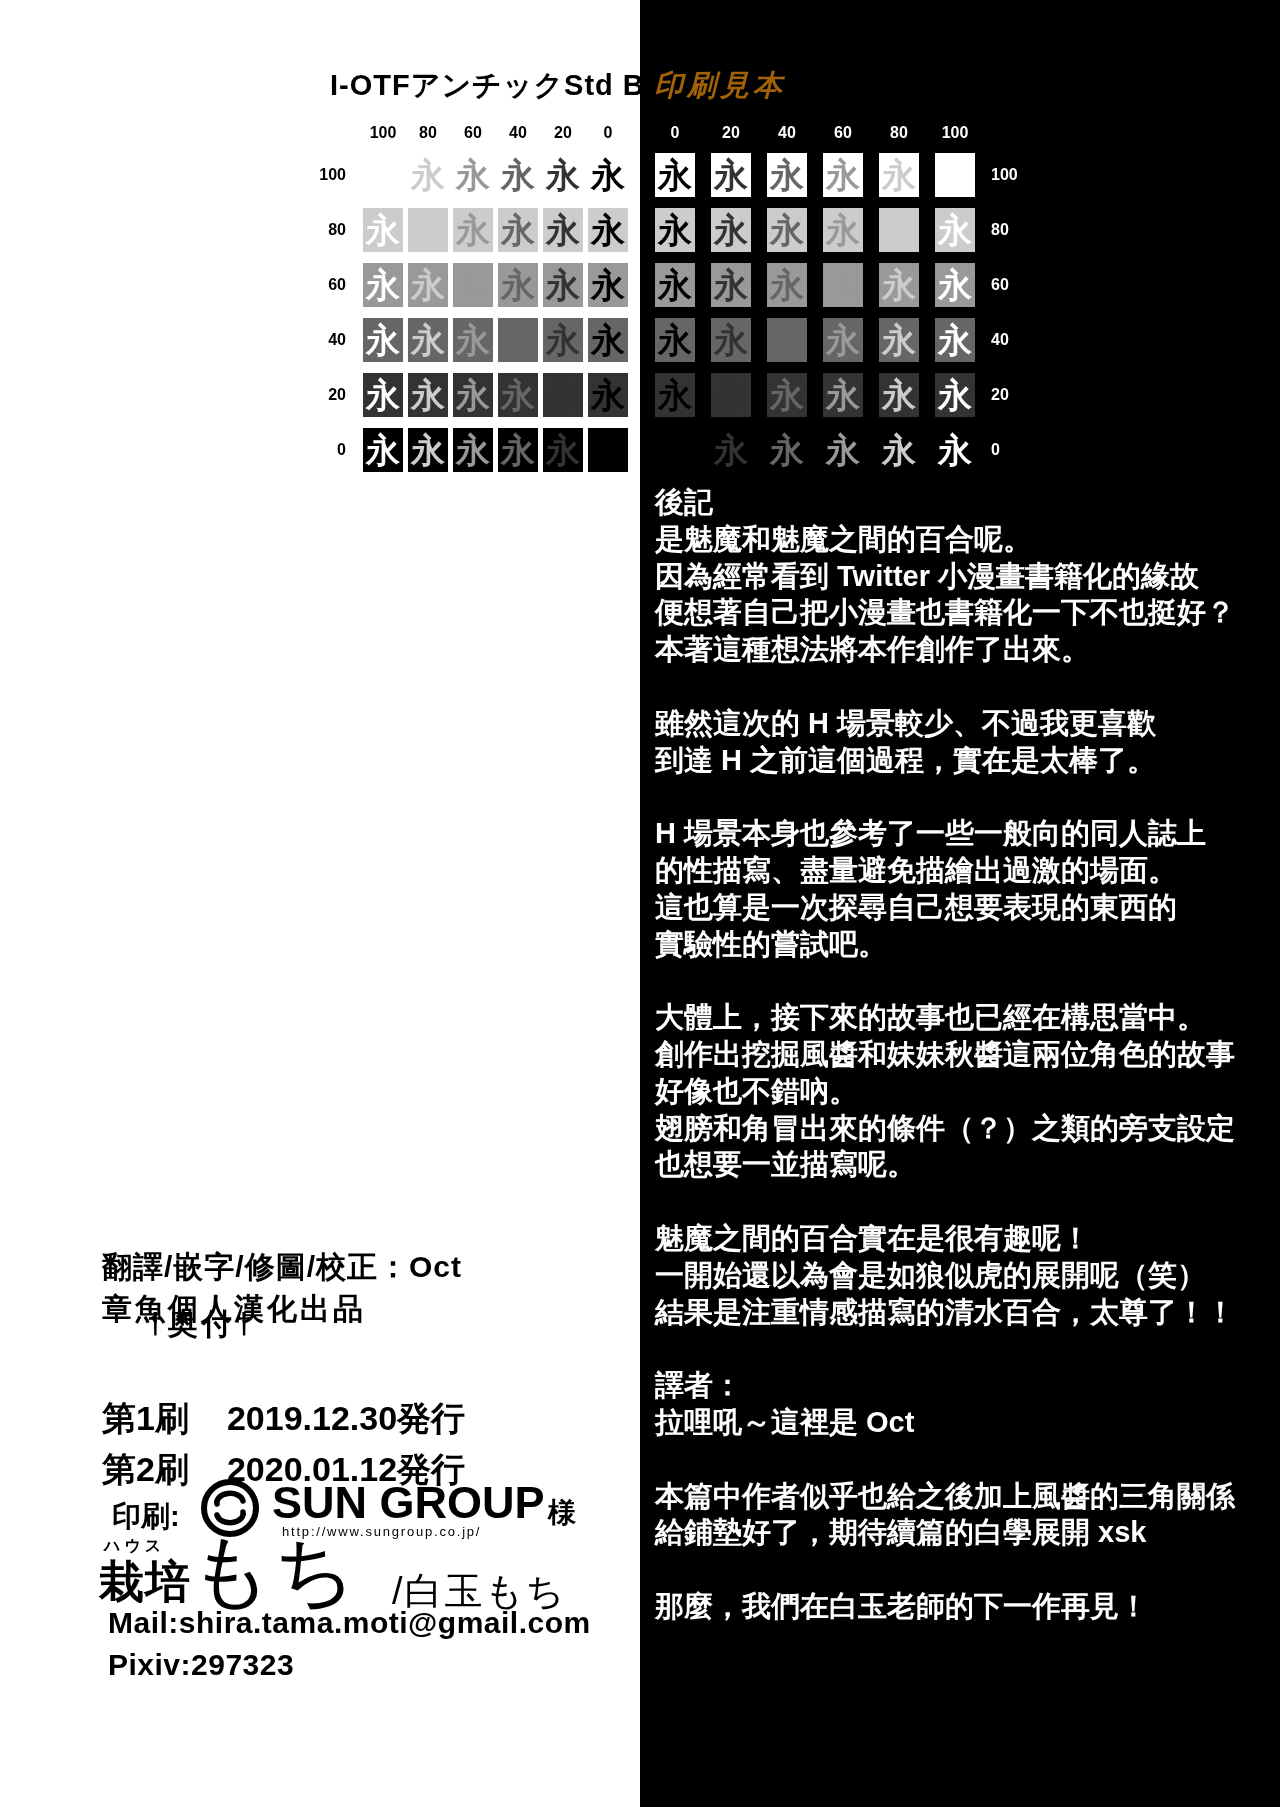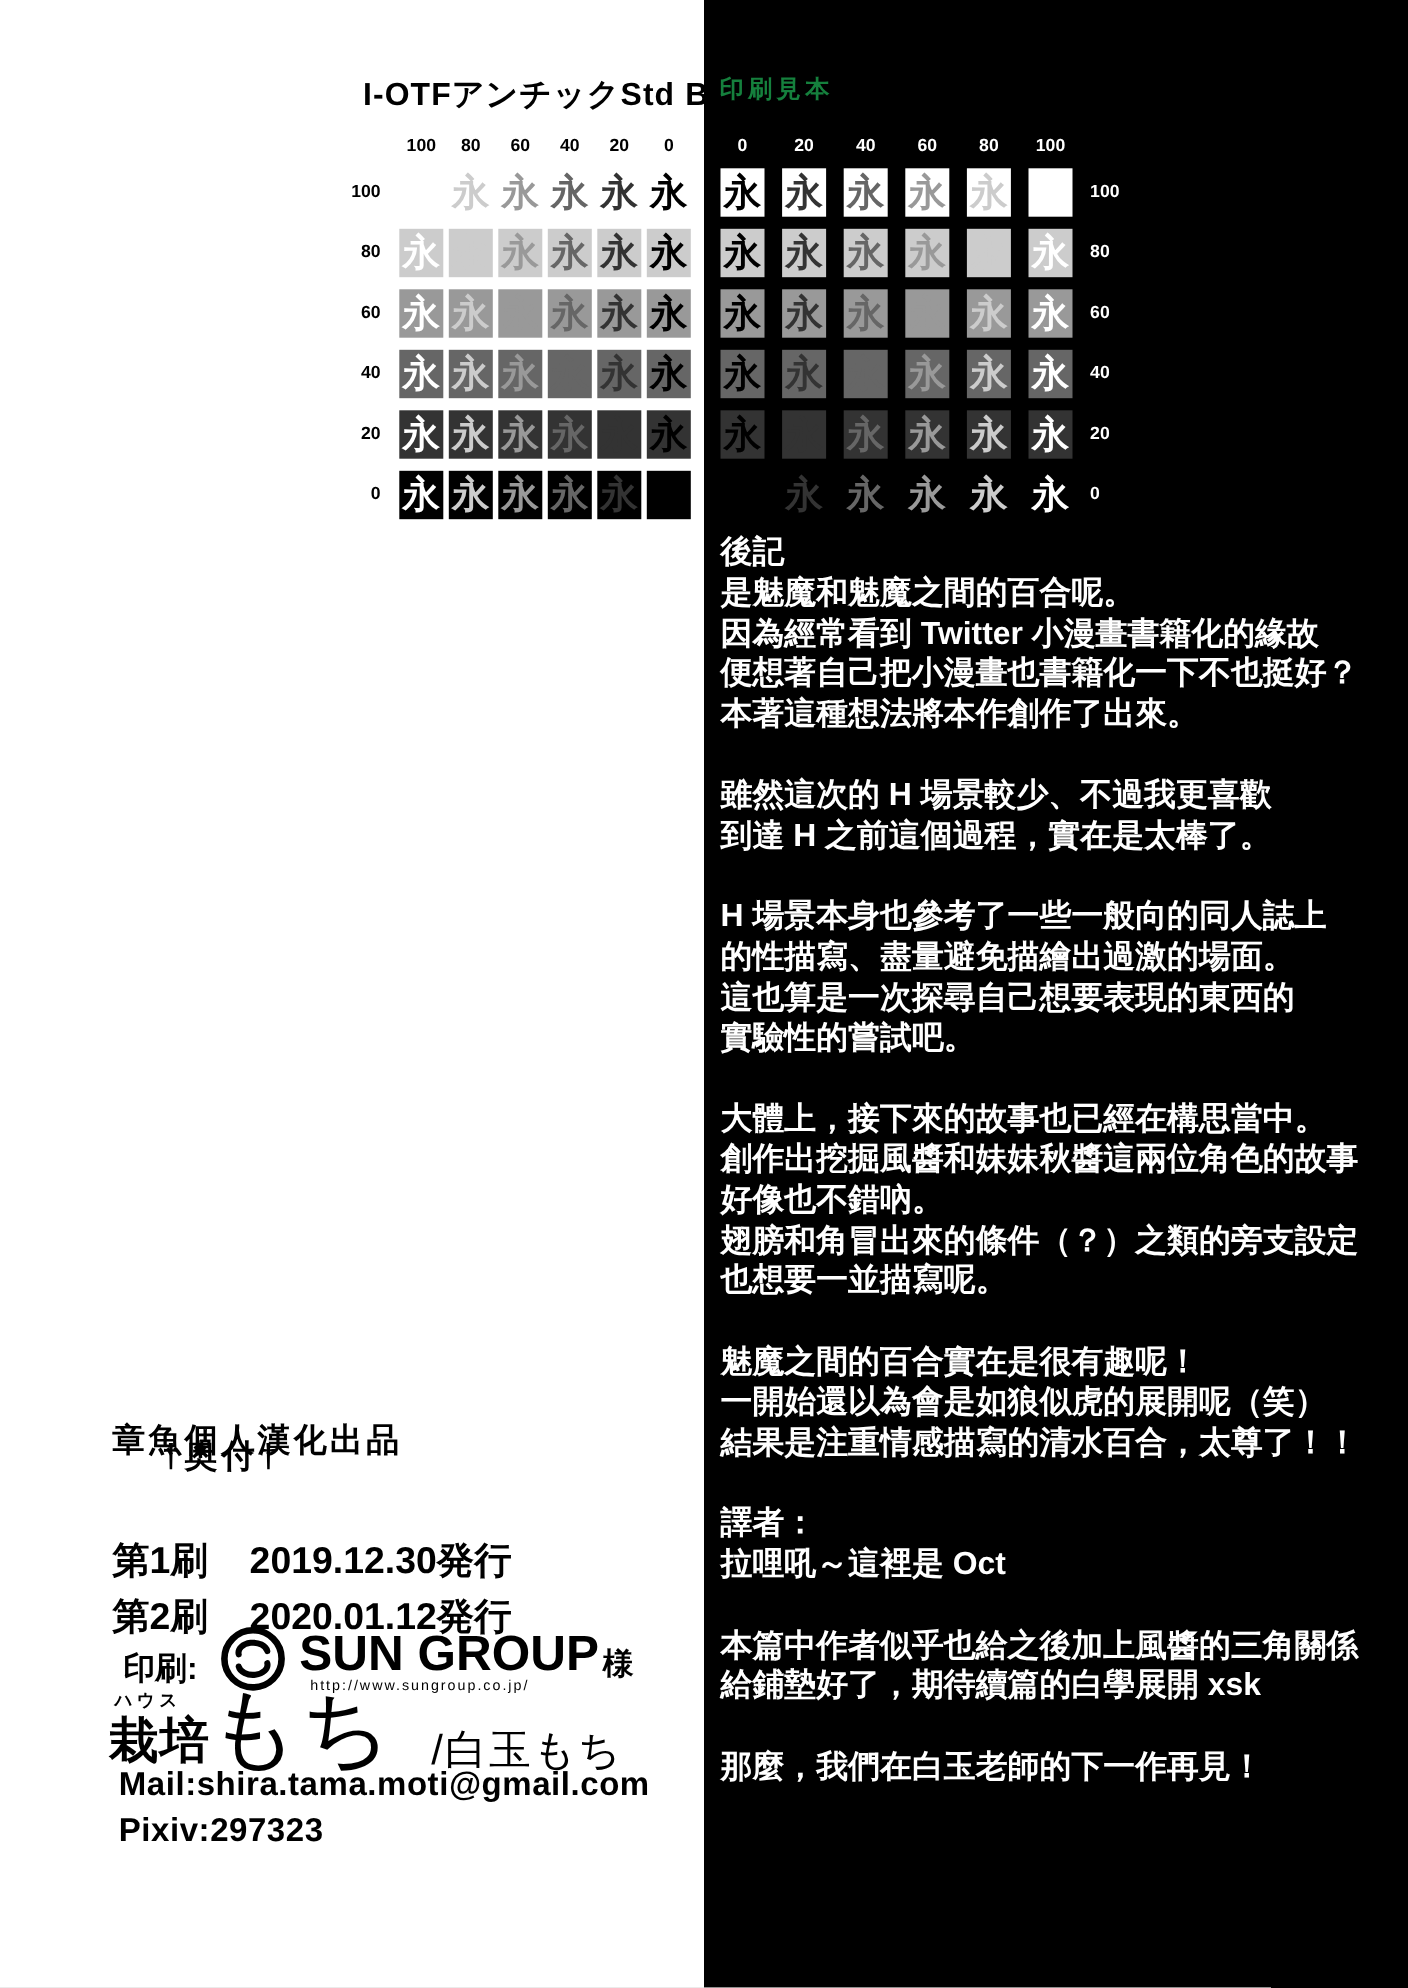--- a/index.html
+++ b/index.html
@@ -6,21 +6,21 @@
   .page {
     position:relative; width:1280px; height:1807px; margin:0 auto;
     background:#fff; overflow:hidden; color:#000;
     font-family:"Liberation Sans","DejaVu Sans",sans-serif;
   }
   .black-panel { position:absolute; left:640px; top:0; width:640px; height:1807px; background:#000; }
   .abs { position:absolute; }
 
   
   .hdr-left  { left:330px; top:66px;  font-size:29px; font-weight:600; letter-spacing:1px; white-space:nowrap; }
-  .hdr-right { left:654px; top:66px;  font-size:22px; font-weight:600; letter-spacing:4px; color:#15803d; white-space:nowrap; }
+  .hdr-right { left:654px; top:66px;  font-size:29px; font-weight:600; letter-spacing:4px; color:#a16207; white-space:nowrap;font-style:italic; }
 
   
   .sample-grid { position:absolute; display:grid; row-gap:11px; }
   .left-grid  { left:312px; top:122px; column-gap:5px;  }
   .right-grid { left:655px; top:122px; column-gap:16px; color:#fff; }
   .sg-corner   { height:20px; }
   .sg-collabel { height:20px; font-size:16px; font-weight:600; display:flex; align-items:flex-end; justify-content:center; }
   .sg-rowlabel { font-size:16px; font-weight:600; display:flex; align-items:center; }
   .sg-rowlabel.left  { justify-content:flex-end; padding-right:12px; }
   .sg-rowlabel.right { justify-content:flex-start; }
@@ -171,20 +171,21 @@
       <p>後記<br>是魅魔和魅魔之間的百合呢。<br>因為經常看到 Twitter 小漫畫書籍化的緣故<br>便想著自己把小漫畫也書籍化一下不也挺好？<br>本著這種想法將本作創作了出來。</p>
       <p>雖然這次的 H 場景較少、不過我更喜歡<br>到達 H 之前這個過程，實在是太棒了。</p>
       <p>H 場景本身也參考了一些一般向的同人誌上<br>的性描寫、盡量避免描繪出過激的場面。<br>這也算是一次探尋自己想要表現的東西的<br>實驗性的嘗試吧。</p>
       <p>大體上，接下來的故事也已經在構思當中。<br>創作出挖掘風醬和妹妹秋醬這兩位角色的故事<br>好像也不錯吶。<br>翅膀和角冒出來的條件（？）之類的旁支設定<br>也想要一並描寫呢。</p>
       <p>魅魔之間的百合實在是很有趣呢！<br>一開始還以為會是如狼似虎的展開呢（笑）<br>結果是注重情感描寫的清水百合，太尊了！！</p>
       <p>譯者：<br>拉哩吼～這裡是 Oct</p>
       <p>本篇中作者似乎也給之後加上風醬的三角關係<br>給鋪墊好了，期待續篇的白學展開 xsk</p>
       <p>那麼，我們在白玉老師的下一作再見！</p>
     </div>
 
+  <div class="abs credit1">翻譯/嵌字/修圖/校正：Oct</div>
   <div class="abs credit2">章魚個人漢化出品</div>
   <div class="abs okuzuke">†奥付†</div>
 
   <div class="abs printrow printrow1">
     <span>第1刷</span><span class="date">2019.12.30発行</span>
   </div>
   <div class="abs printrow printrow2">
     <span>第2刷</span><span class="date">2020.01.12発行</span>
   </div>
 

